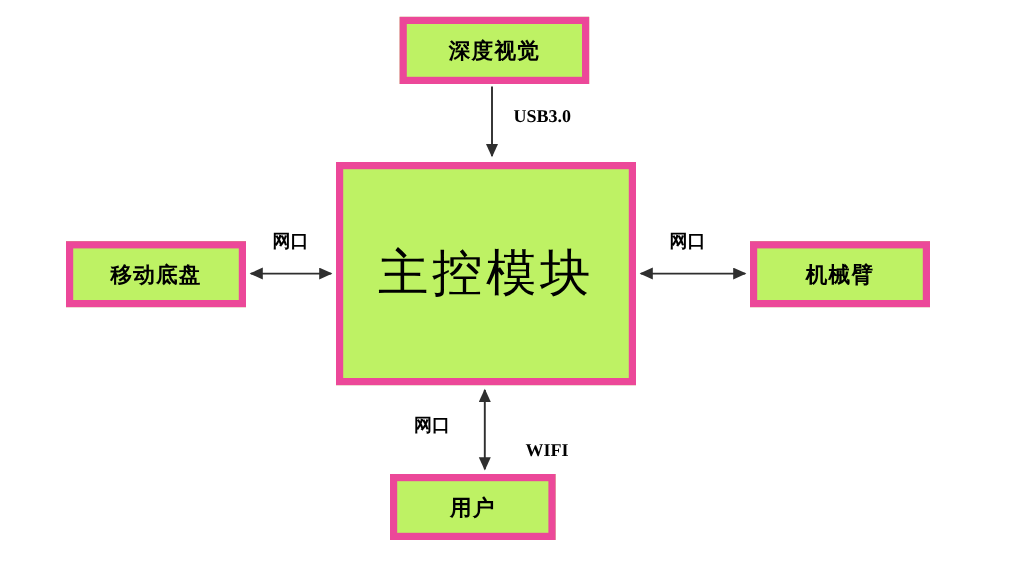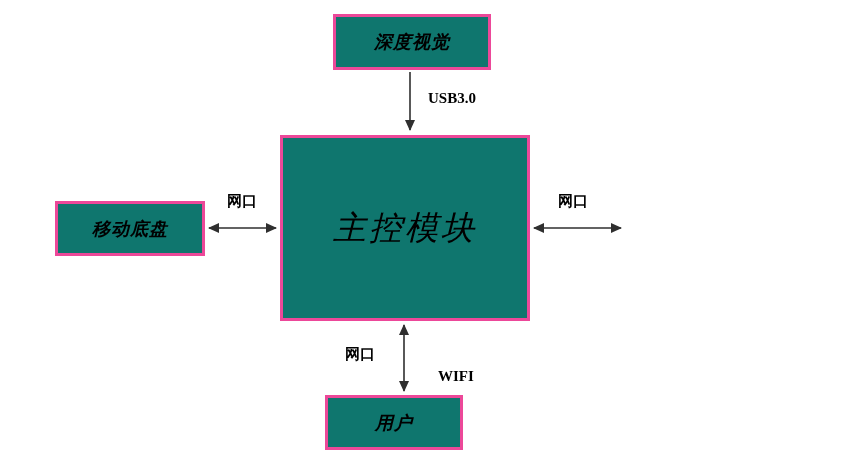--- a/index.html
+++ b/index.html
@@ -19,36 +19,35 @@
     position: absolute;
     left: 0;
     top: 0;
     width: 851px;
     height: 469px;
     pointer-events: none;
   }
   .node {
     position: absolute;
     box-sizing: border-box;
-    background: #0f766e;
-    border: 3px solid #ec4899;
+    background: #bef264;
+    border: 6px solid #ec4899;
     display: flex;
     align-items: center;
     justify-content: center;
     color: #000000;
     text-align: center;
-    font-style: italic;
   }
   .node-small {
     font-size: 18px;
     font-weight: 700;
     letter-spacing: 1px;
   }
   .node-main {
-    font-size: 33px;
+    font-size: 42px;
     font-weight: 400;
     letter-spacing: 3px;
   }
   #node-depth-vision { left: 333px; top: 14px;  width: 158px; height: 56px; }
   #node-main-control { left: 280px; top: 135px; width: 250px; height: 186px; }
   #node-mobile-chassis { left: 55px; top: 201px; width: 150px; height: 55px; text-align: center; }
   #node-robot-arm    { left: 625px; top: 201px; width: 150px; height: 55px; }
   #node-user         { left: 325px; top: 395px; width: 138px; height: 55px; }
   .edge-label {
     position: absolute;
@@ -92,20 +91,23 @@
   </div>
 
   <div class="node node-main" id="node-main-control">
     <span>主控模块</span>
   </div>
 
   <div class="node node-small" id="node-mobile-chassis">
     <span>移动底盘</span>
   </div>
 
+  <div class="node node-small" id="node-robot-arm">
+    <span>机械臂</span>
+  </div>
 
   <div class="node node-small" id="node-user">
     <span>用户</span>
   </div>
 
   <div class="edge-label" id="label-usb">USB3.0</div>
 
   <div class="edge-label" id="label-port-left">网口</div>
 
   <div class="edge-label" id="label-port-right">网口</div>

